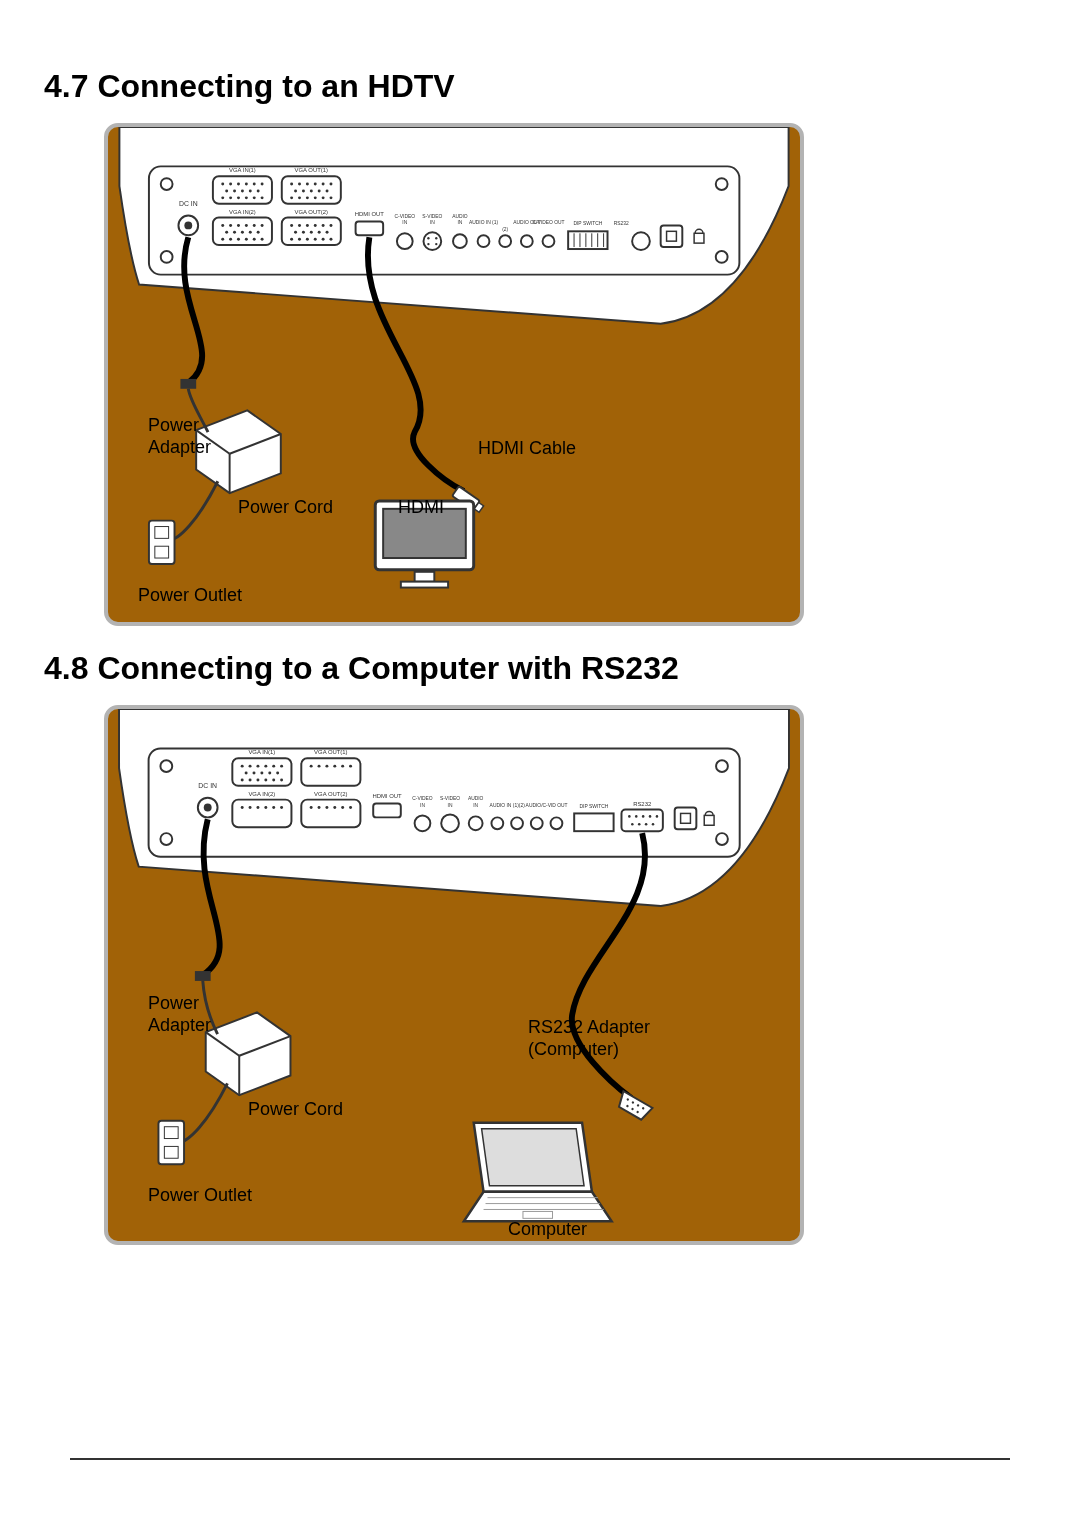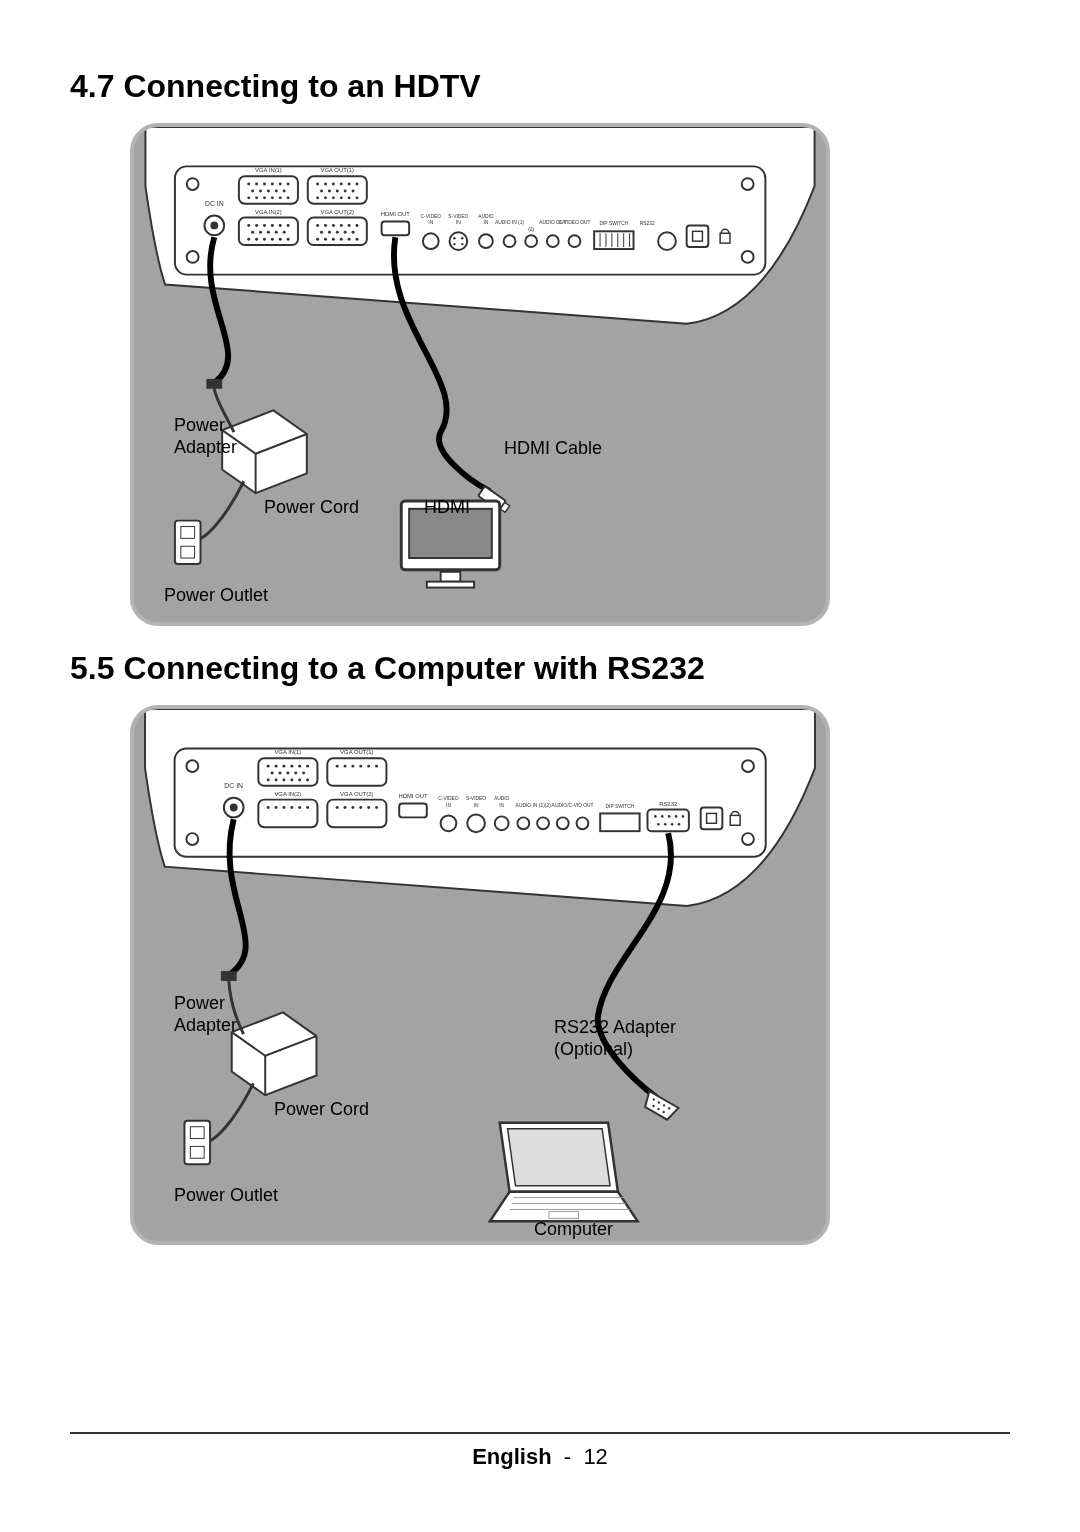--- a/index.html
+++ b/index.html
@@ -1,19 +1,19 @@
 <!DOCTYPE html>
 <html><head>
 <meta charset="utf-8">
 <style>
   * { box-sizing: border-box; margin: 0; padding: 0; }
   html, body { width: 1080px; height: 1532px; background: #fff; font-family: Arial, Helvetica, sans-serif; color: #000; }
-  .page { width: 1080px; height: 1520px; position: relative; padding: 60px 70px 40px 70px; }
+  .page { width: 1080px; height: 1520px; position: relative; padding: 60px 70px 40px 44px; }
   .section-title { font-size: 32px; font-weight: bold; margin-bottom: 18px; margin-top: 8px; }
-  .figure-box { position: relative; border: 4px solid #b3b3b3; border-radius: 28px; margin: 0 auto 24px auto; overflow: hidden; background: #a3a3a3; }
+  .figure-box { position: relative; border: 4px solid #b3b3b3; border-radius: 14px; margin: 0 auto 24px auto; overflow: hidden; background: #a16207; }
   .fig1 { width: 700px; height: 503px; margin-left: 60px; }
   .fig2 { width: 700px; height: 540px; margin-left: 60px; }
   .label { position: absolute; font-size: 18px; color: #000; line-height: 1.2; }
   .footer { position: absolute; left: 70px; right: 70px; bottom: 50px; }
   .footer-line { border: none; border-top: 2px solid #333; margin-bottom: 10px; }
   .footer-text { text-align: center; font-size: 22px; }
   .footer-text b { font-weight: bold; }
   
   .schematic { position: absolute; left: 0; top: 0; width: 100%; height: 100%; }
   svg { display: block; }
@@ -206,21 +206,21 @@
     </svg>
 
     <div class="label" style="left:40px; top:288px; white-space:pre;">Power
 Adapter</div>
     <div class="label" style="left:130px; top:370px;">Power Cord</div>
     <div class="label" style="left:30px; top:458px;">Power Outlet</div>
     <div class="label" style="left:370px; top:311px;">HDMI Cable</div>
     <div class="label" style="left:290px; top:370px;">HDMI</div>
   </div>
 
-  <h2 class="section-title">5.5 Connecting to a Computer with RS232</h2>
+  <h2 class="section-title">4.8 Connecting to a Computer with RS232</h2>
 
   <div class="figure-box fig2">
     <svg class="schematic" viewBox="0 0 700 540" xmlns="http://www.w3.org/2000/svg">
 
       <path d="M10 0 L690 0 L690 60 Q640 190 560 200 L30 160 Q20 130 10 60 Z" fill="#fff" stroke="#333" stroke-width="2"></path>
       <rect x="40" y="40" width="600" height="110" rx="12" fill="#fff" stroke="#333" stroke-width="2"></rect>
       <circle cx="58" cy="58" r="6" fill="none" stroke="#333" stroke-width="2"></circle>
       <circle cx="622" cy="58" r="6" fill="none" stroke="#333" stroke-width="2"></circle>
       <circle cx="58" cy="132" r="6" fill="none" stroke="#333" stroke-width="2"></circle>
       <circle cx="622" cy="132" r="6" fill="none" stroke="#333" stroke-width="2"></circle>
@@ -361,26 +361,21 @@
 
         <rect x="80" y="90" width="30" height="7" fill="none" stroke="#999"></rect>
       </g>
     </svg>
 
     <div class="label" style="left:40px; top:284px; white-space:pre;">Power
 Adapter</div>
     <div class="label" style="left:140px; top:390px;">Power Cord</div>
     <div class="label" style="left:40px; top:476px;">Power Outlet</div>
     <div class="label" style="left:420px; top:308px; white-space:pre;">RS232 Adapter
-(Optional)</div>
+(Computer)</div>
     <div class="label" style="left:400px; top:510px;text-align:center;">Computer</div>
   </div>
 
   <div class="footer">
     <hr class="footer-line">
-    <div class="footer-text">
-      <b>English</b>
-      &nbsp;<span>-</span>&nbsp;
-      <span>12</span>
-    </div>
   </div>
 
 </div>
 
 </body></html>

